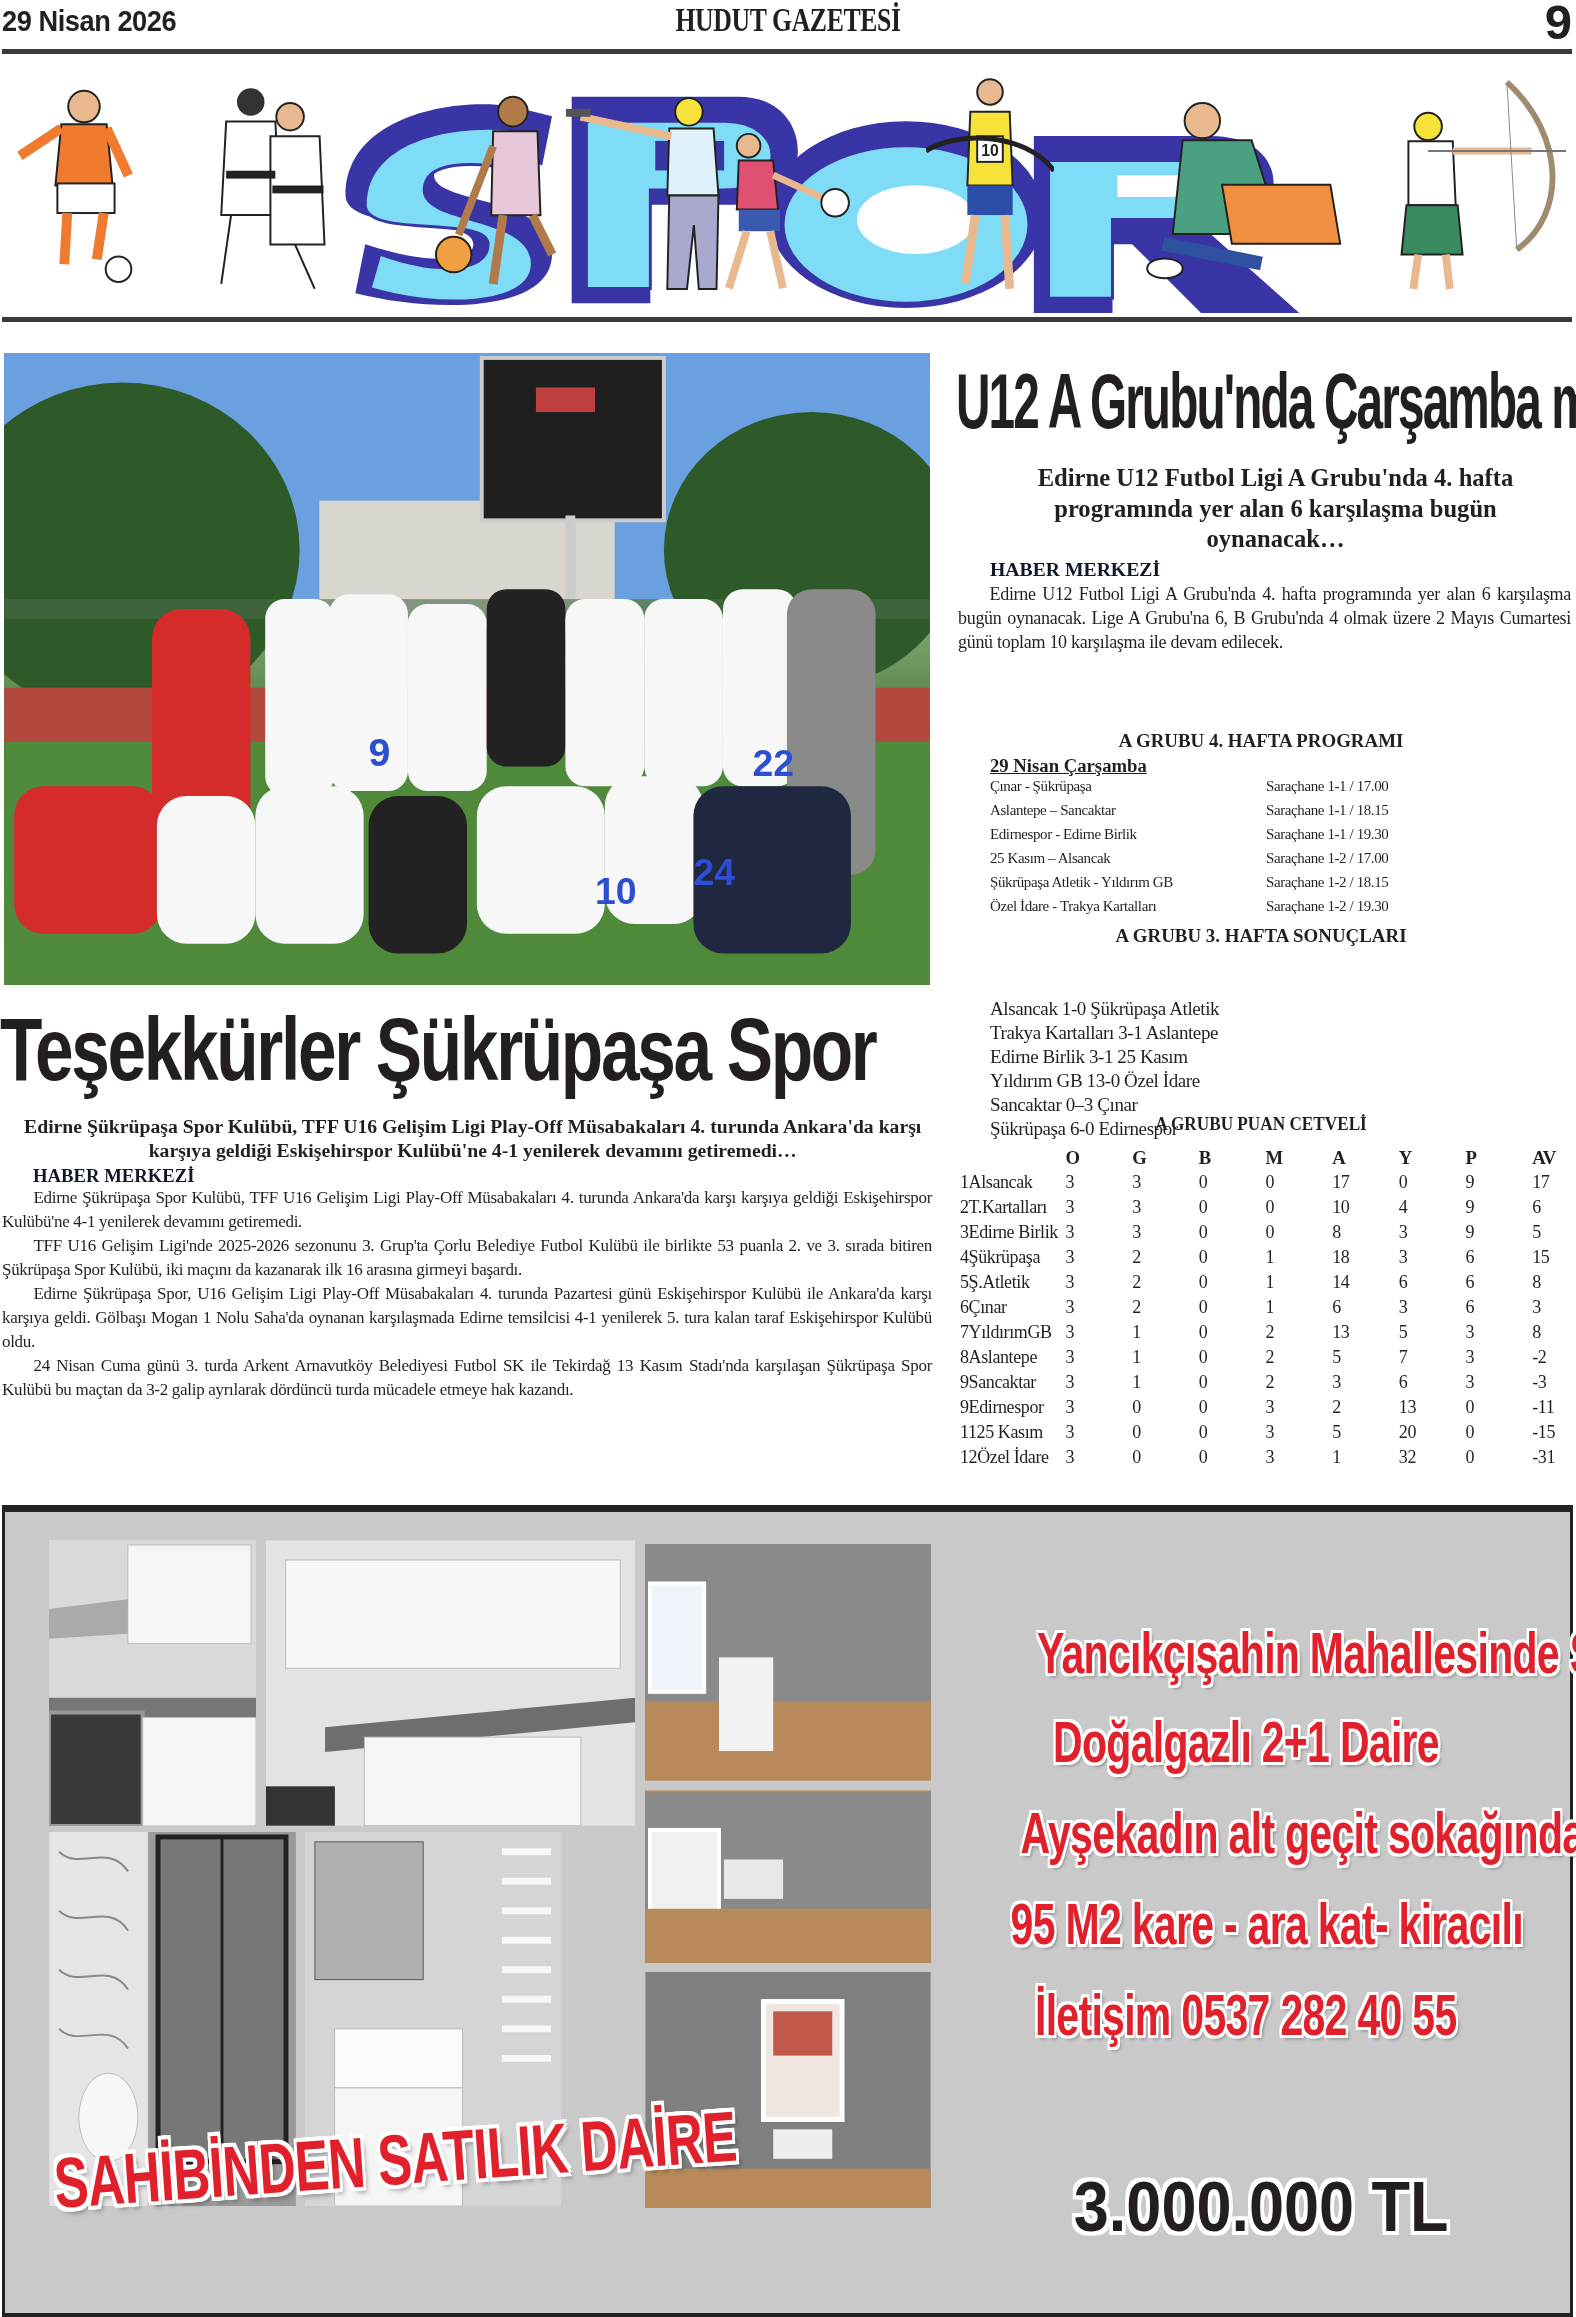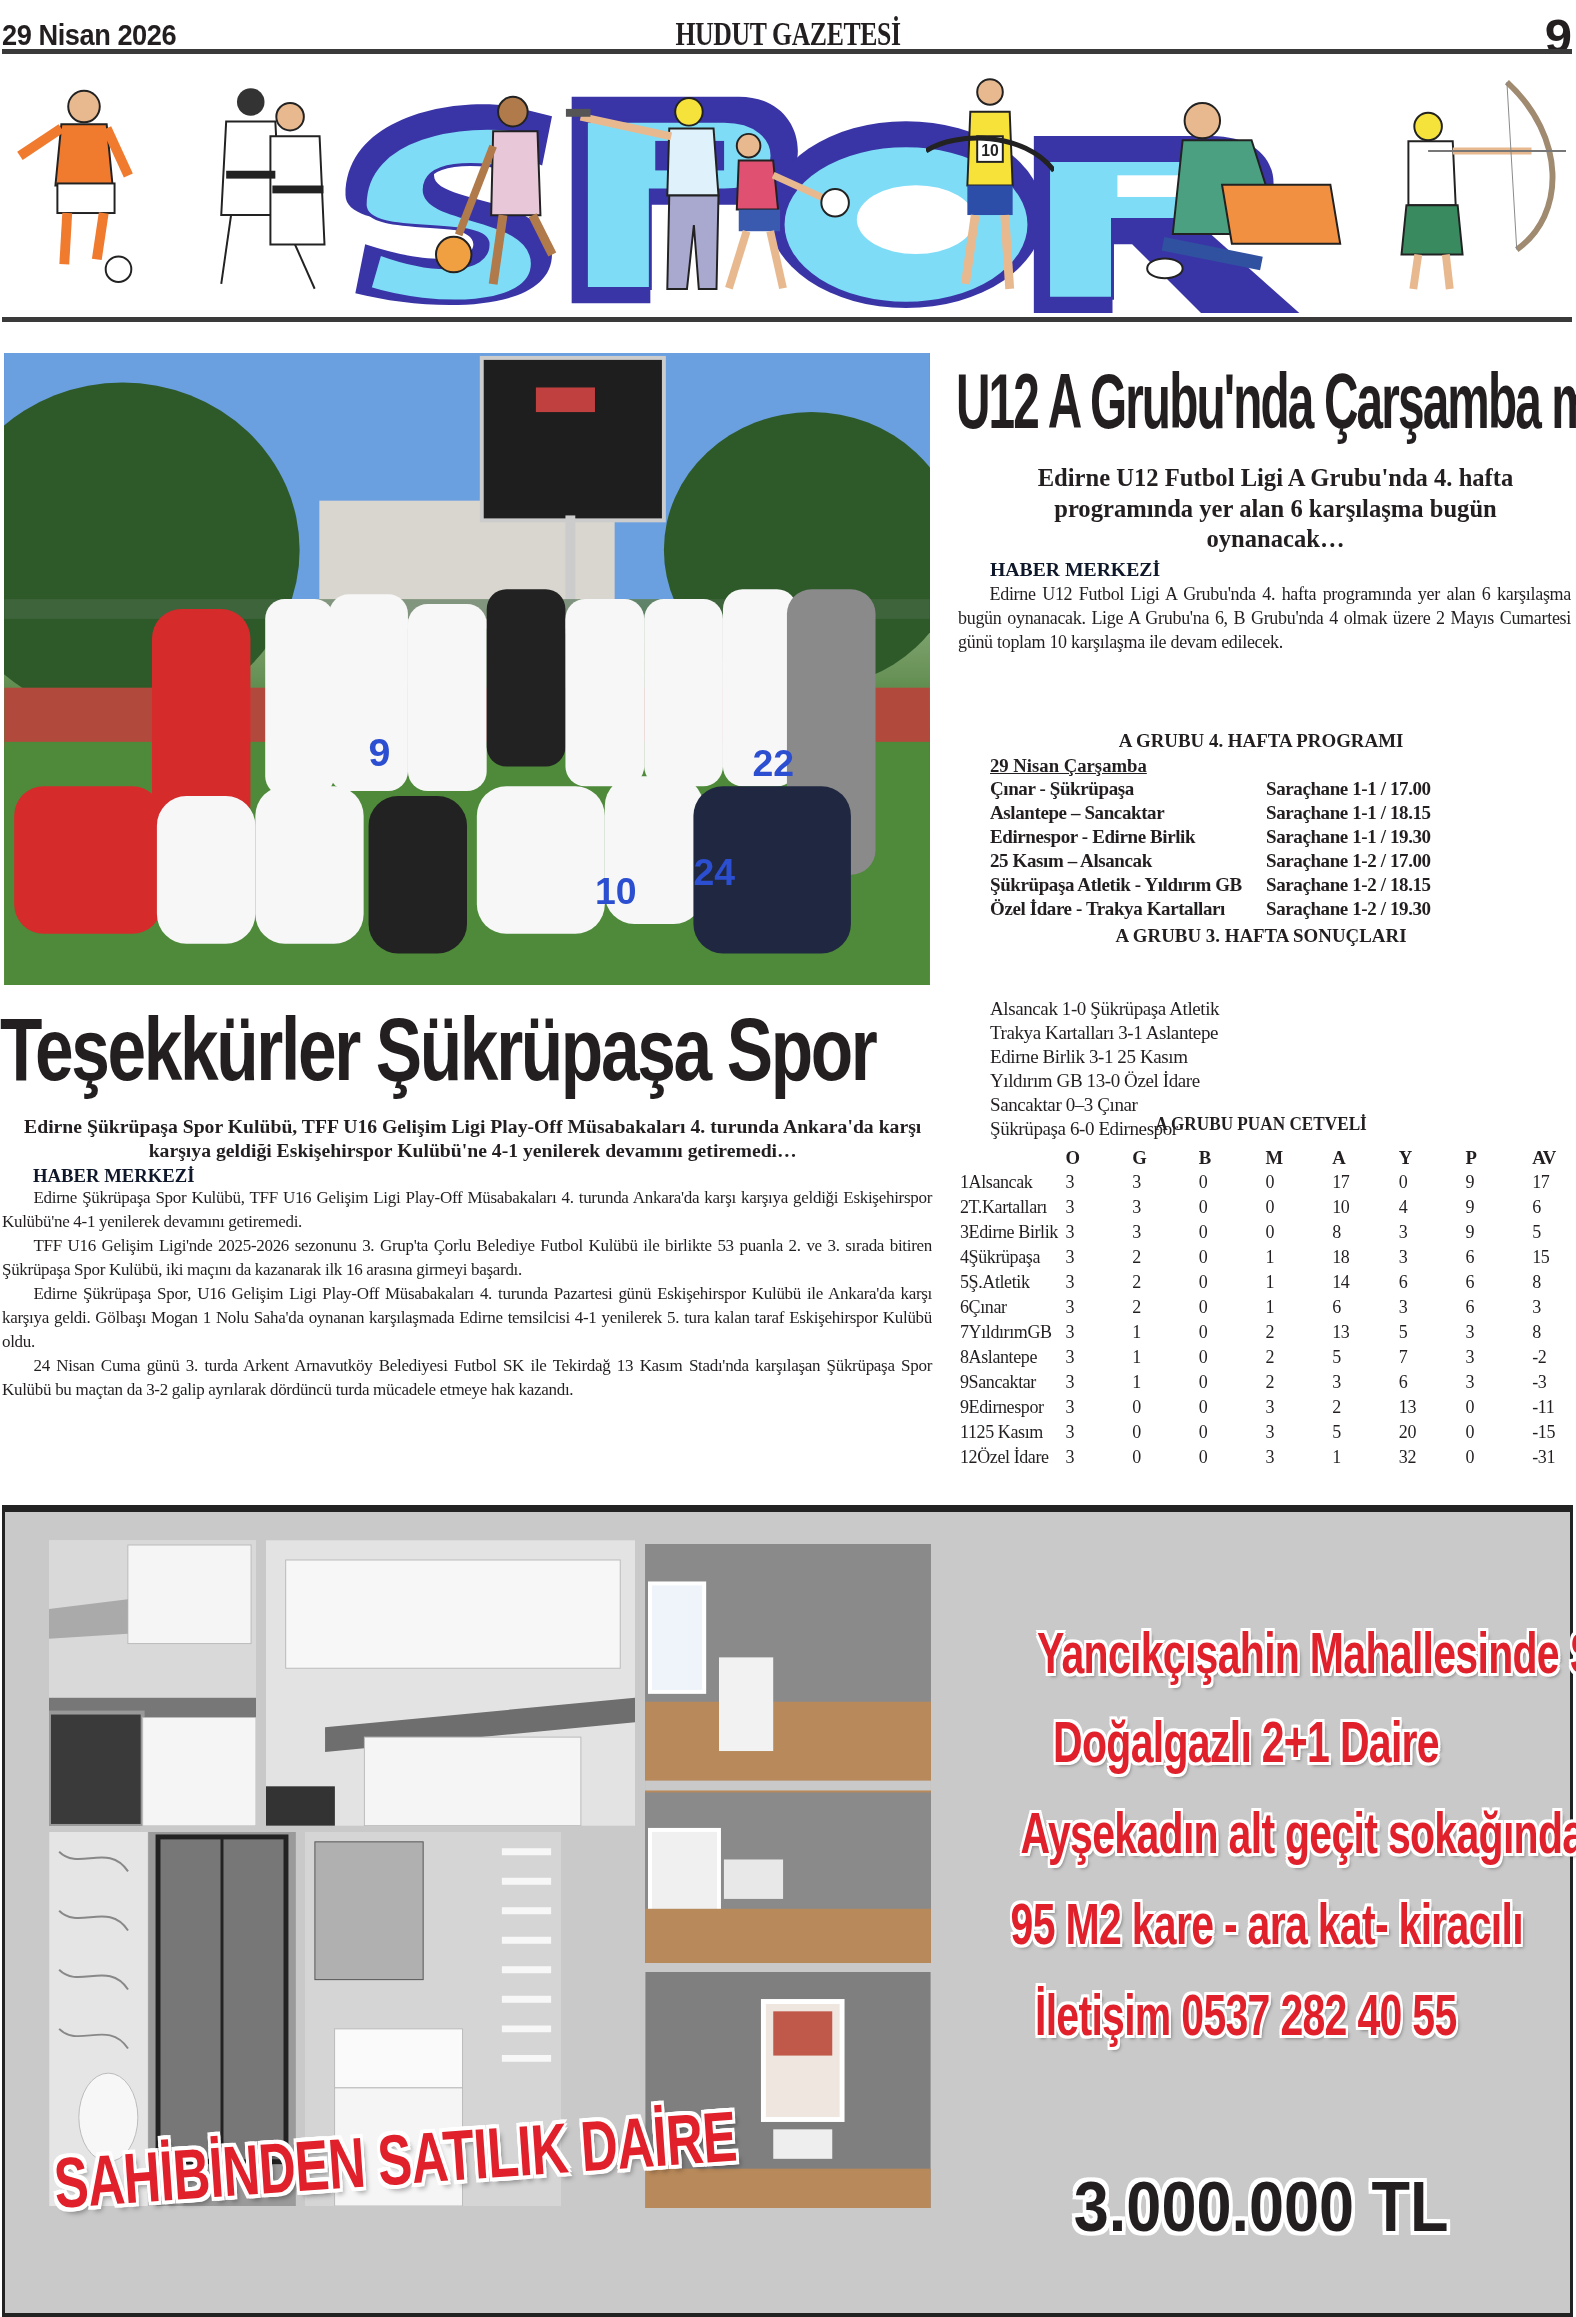--- a/index.html
+++ b/index.html
@@ -1,20 +1,20 @@
 <!DOCTYPE html>
 <html><head>
 <meta charset="utf-8">
 <style>
   * { box-sizing: border-box; margin: 0; padding: 0; }
   html, body { width: 1576px; height: 2318px; background: #fff; overflow: hidden; }
   body { position: relative; font-family: "Liberation Serif", serif; color: #231f20; }
 
   
-  .masthead { position: absolute; left: 0; top: 14px; width: 1576px; height: 51px; padding-left: 8px; }
+  .masthead { position: absolute; left: 0; top: 0; width: 1576px; height: 51px; padding-left: 8px; }
   .mh-date { position: absolute; left: 2px; top: 3.9px; font-family: "Liberation Sans", sans-serif; font-weight: bold; font-size: 29.6px; letter-spacing: -0.5px; color: #231f20; transform: scaleX(0.92); transform-origin: left; }
   .mh-paper { position: absolute; left: 0; width: 1576px; top: 2px; text-align: center; font-family: "Liberation Serif", serif; font-weight: bold; font-size: 33px; color: #231f20; transform: scaleX(0.78); letter-spacing: -0.5px; }
   .mh-page { position: absolute; right: 3.9px; top: -5.9px; font-family: "Liberation Sans", sans-serif; font-weight: bold; font-size: 49px; color: #231f20; }
   .rule-thick { position: absolute; left: 2px; width: 1570px; height: 4.9px; background: #3a3a3a; }
 
   
   .banner { position: absolute; left: 0; top: 57px; width: 1576px; height: 258px; overflow: hidden; }
   .spor-word { position: absolute; left: 325px; top: 19.7px; width: 985px; height: 236px; }
   .figure { position: absolute; }
 
@@ -29,21 +29,21 @@
 
   
   .headline-right { position: absolute; left: 956px; top: 357px; width: 621px; font-family: "Liberation Sans", sans-serif; font-weight: bold; font-size: 77px; letter-spacing: -3px; white-space: nowrap; color: #231f20; transform: scaleX(0.62); transform-origin: left; line-height: 89px; }
   .spot-right { position: absolute; left: 990px; top: 463px; width: 571px; text-align: center; font-family: "Liberation Serif", serif; font-weight: bold; font-size: 24.6px; line-height: 30.5px; color: #231f20; }
   .byline-right { position: absolute; left: 990px; top: 558px; font-size: 19.7px; }
   .body-right { position: absolute; left: 958px; top: 582px; width: 613px; font-size: 18px; line-height: 24px; text-align: justify; color: #231f20; letter-spacing: -0.3px; }
   .body-right p { text-indent: 31.5px; }
   .sec-title { position: absolute; left: 946px; width: 630px; text-align: center; font-weight: bold; font-size: 19.7px; color: #231f20; transform: scaleX(0.96); }
   .fixture-date { position: absolute; left: 990px; top: 755px; font-weight: bold; font-size: 18.7px; text-decoration: underline; }
   .fixtures { position: absolute; left: 990px; top: 778px; width: 453px; }
-  .fixture-row { display: flex; height: 24px; font-size: 19px; letter-spacing: -0.4px; font-weight: bold; }
+  .fixture-row { display: flex; height: 24px; font-size: 15px; letter-spacing: -0.4px; }
   .fixture-row .match { width: 276px; white-space: nowrap; }
   .fixture-row .venue { white-space: nowrap; }
   .results { position: absolute; left: 990px; top: 951px; margin-top: 47px; }
   .result-row { height: 24px; font-size: 19px; letter-spacing: -0.4px; white-space: nowrap; }
 
   
   .standings { position: absolute; left: 960px; top: 1145px; width: 611px; }
   .st-title { position: absolute; left: 946px; top: 1113px; width: 630px; text-align: center; font-weight: bold; font-size: 18.7px; transform: scaleX(0.92); }
   .st-head, .st-row { display: flex; height: 25px; align-items: center; font-size: 18px; letter-spacing: -0.4px; }
   .st-head { font-weight: bold; font-size: 18.7px; }

